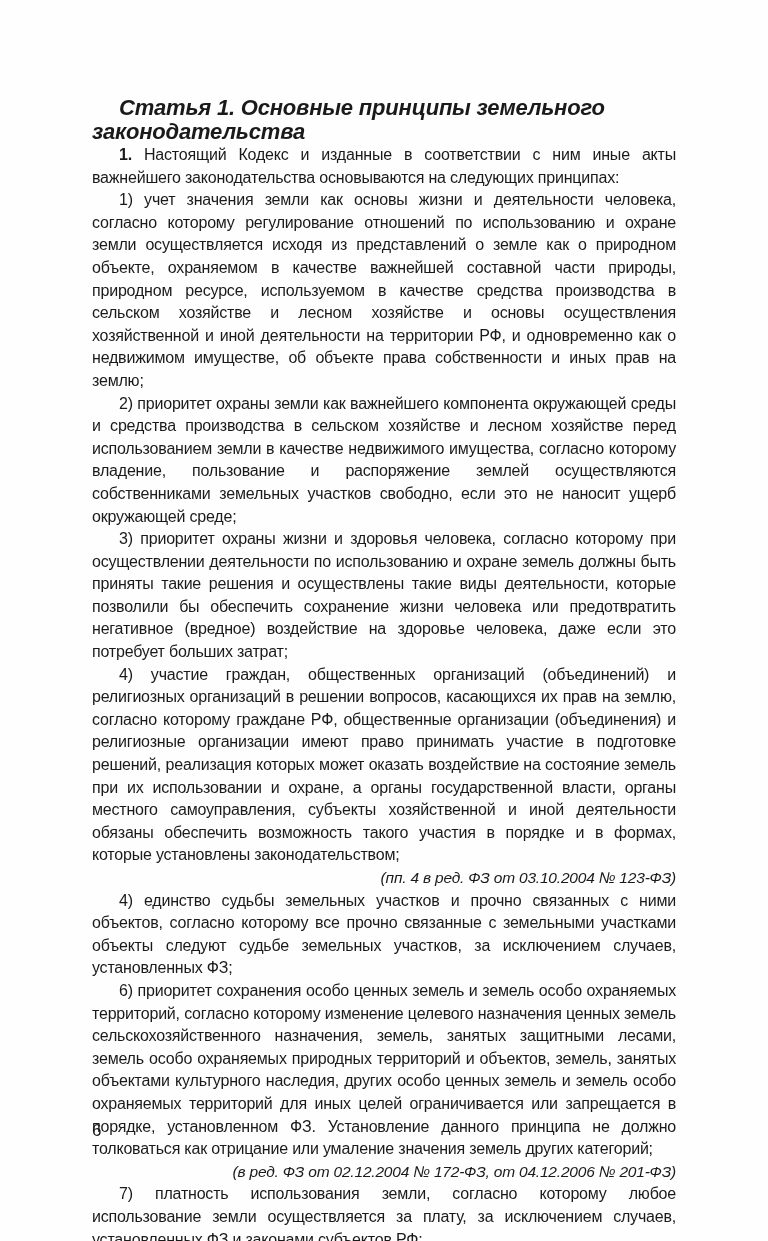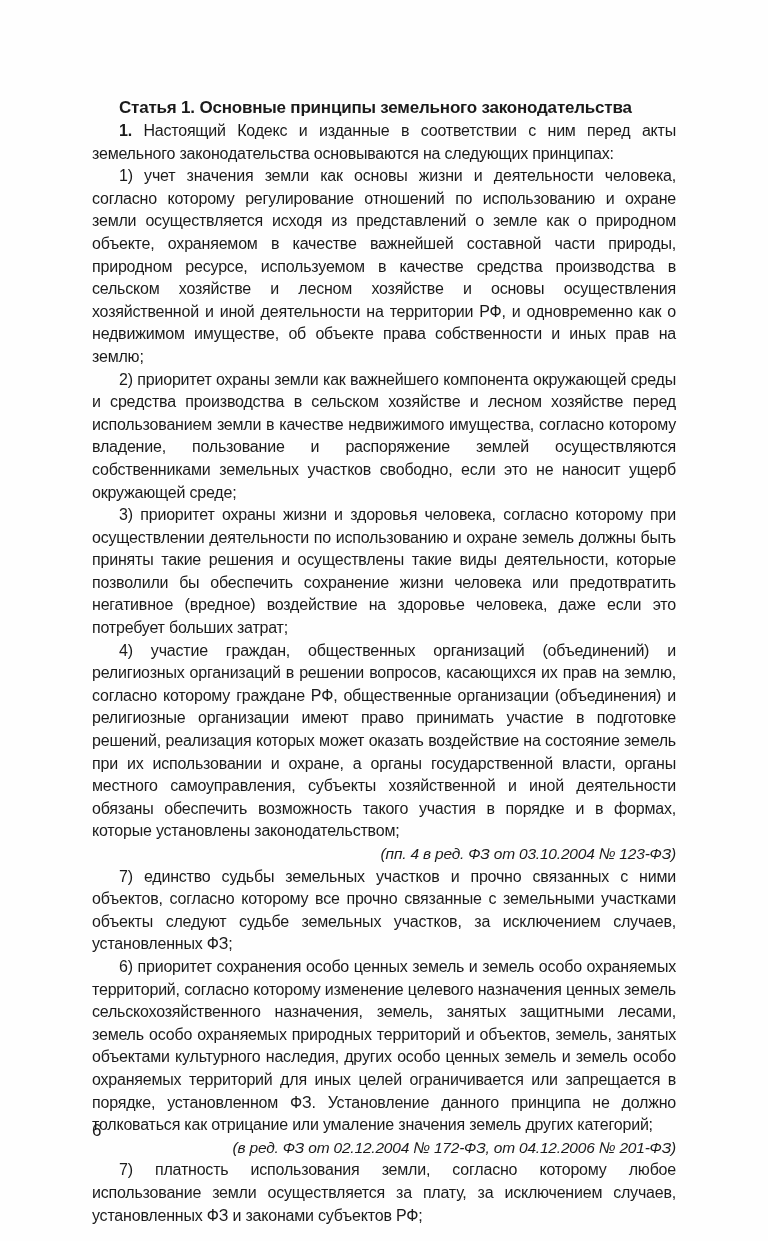--- a/index.html
+++ b/index.html
@@ -21,26 +21,27 @@
   }
   .chapter-title {
     text-align: center;
     font-size: 21px;
     font-weight: 400;
     line-height: 26px;
     margin: 0 0 24px 0;
     letter-spacing: -0.2px;
   }
   .article-title {
-    font-size: 17px;
+    font-size: 22px;
     font-weight: 700;
     line-height: 24px;
     margin: 0;
     text-indent: 27px;
     letter-spacing: -0.2px;
+    font-style: italic;
   }
   p.body-par {
     margin: 0;
     font-size: 16px;
     line-height: 22.6px;
     text-align: justify;
     text-indent: 27px;
     letter-spacing: -0.2px;
   }
   p.note-par {
@@ -65,33 +66,33 @@
   }
 </style>
 </head>
 <body>
 
 <div class="page">
 
 
   <h2 class="article-title">Статья 1. Основные принципы земельного законодательства</h2>
 
-  <p class="body-par"><span class="lead-marker">1.</span><span> Настоящий Кодекс и изданные в соответствии с ним перед акты земельного законодательства основываются на следующих принципах:</span></p>
+  <p class="body-par"><span class="lead-marker">1.</span><span> Настоящий Кодекс и изданные в соответствии с ним иные акты важнейшего законодательства основываются на следующих принципах:</span></p>
 
   <p class="body-par">1) учет значения земли как основы жизни и деятельности человека, согласно которому регулирование отношений по использованию и охране земли осуществляется исходя из представлений о земле как о природном объекте, охраняемом в качестве важнейшей составной части природы, природном ресурсе, используемом в качестве средства производства в сельском хозяйстве и лесном хозяйстве и основы осуществления хозяйственной и иной деятельности на территории РФ, и одновременно как о недвижимом имуществе, об объекте права собственности и иных прав на землю;</p>
 
   <p class="body-par">2) приоритет охраны земли как важнейшего компонента окружающей среды и средства производства в сельском хозяйстве и лесном хозяйстве перед использованием земли в качестве недвижимого имущества, согласно которому владение, пользование и распоряжение землей осуществляются собственниками земельных участков свободно, если это не наносит ущерб окружающей среде;</p>
 
   <p class="body-par">3) приоритет охраны жизни и здоровья человека, согласно которому при осуществлении деятельности по использованию и охране земель должны быть приняты такие решения и осуществлены такие виды деятельности, которые позволили бы обеспечить сохранение жизни человека или предотвратить негативное (вредное) воздействие на здоровье человека, даже если это потребует больших затрат;</p>
 
   <p class="body-par">4) участие граждан, общественных организаций (объединений) и религиозных организаций в решении вопросов, касающихся их прав на землю, согласно которому граждане РФ, общественные организации (объединения) и религиозные организации имеют право принимать участие в подготовке решений, реализация которых может оказать воздействие на состояние земель при их использовании и охране, а органы государственной власти, органы местного самоуправления, субъекты хозяйственной и иной деятельности обязаны обеспечить возможность такого участия в порядке и в формах, которые установлены законодательством;</p>
 
   <p class="note-par">(пп. 4 в ред. ФЗ от 03.10.2004 № 123-ФЗ)</p>
 
-  <p class="body-par">7) единство судьбы земельных участков и прочно связанных с ними объектов, согласно которому все прочно связанные с земельными участками объекты следуют судьбе земельных участков, за исключением случаев, установленных ФЗ;</p>
+  <p class="body-par">4) единство судьбы земельных участков и прочно связанных с ними объектов, согласно которому все прочно связанные с земельными участками объекты следуют судьбе земельных участков, за исключением случаев, установленных ФЗ;</p>
 
   <p class="body-par">6) приоритет сохранения особо ценных земель и земель особо охраняемых территорий, согласно которому изменение целевого назначения ценных земель сельскохозяйственного назначения, земель, занятых защитными лесами, земель особо охраняемых природных территорий и объектов, земель, занятых объектами культурного наследия, других особо ценных земель и земель особо охраняемых территорий для иных целей ограничивается или запрещается в порядке, установленном ФЗ. Установление данного принципа не должно толковаться как отрицание или умаление значения земель других категорий;</p>
 
   <p class="note-par">(в ред. ФЗ от 02.12.2004 № 172-ФЗ, от 04.12.2006 № 201-ФЗ)</p>
 
   <p class="body-par">7) платность использования земли, согласно которому любое использование земли осуществляется за плату, за исключением случаев, установленных ФЗ и законами субъектов РФ;</p>
 
   <div class="page-number">6</div>
 
 </div>

